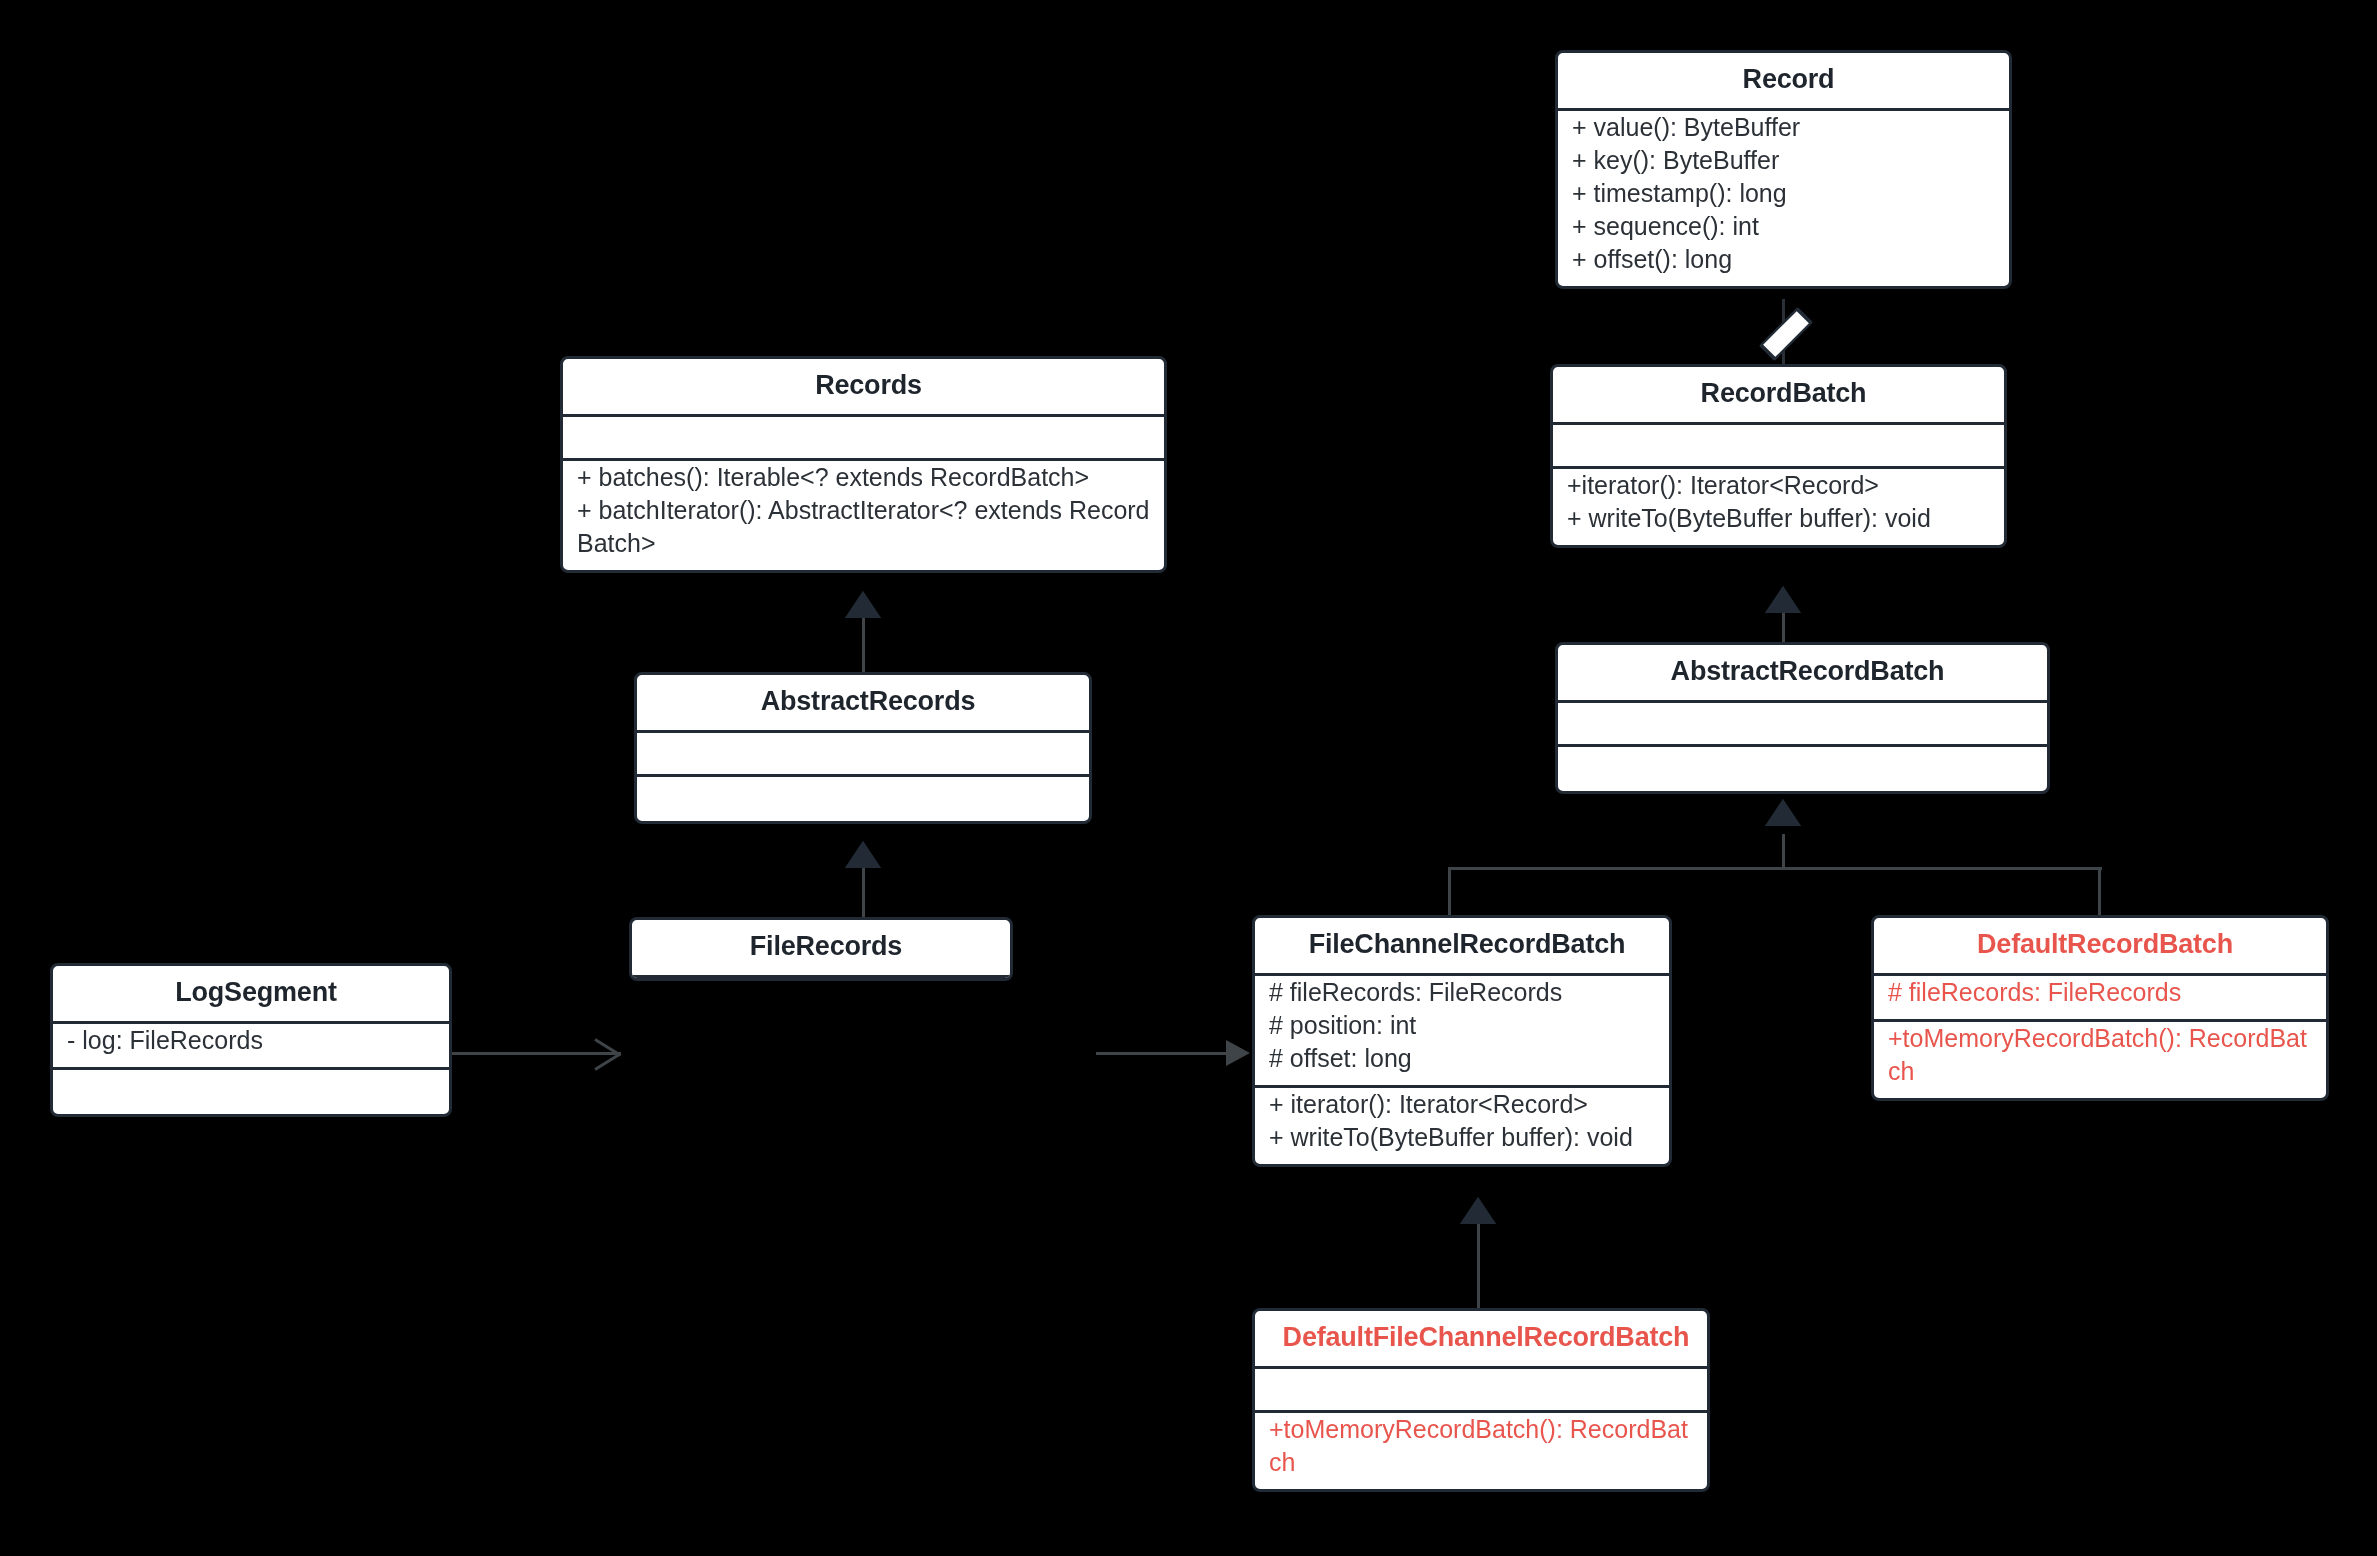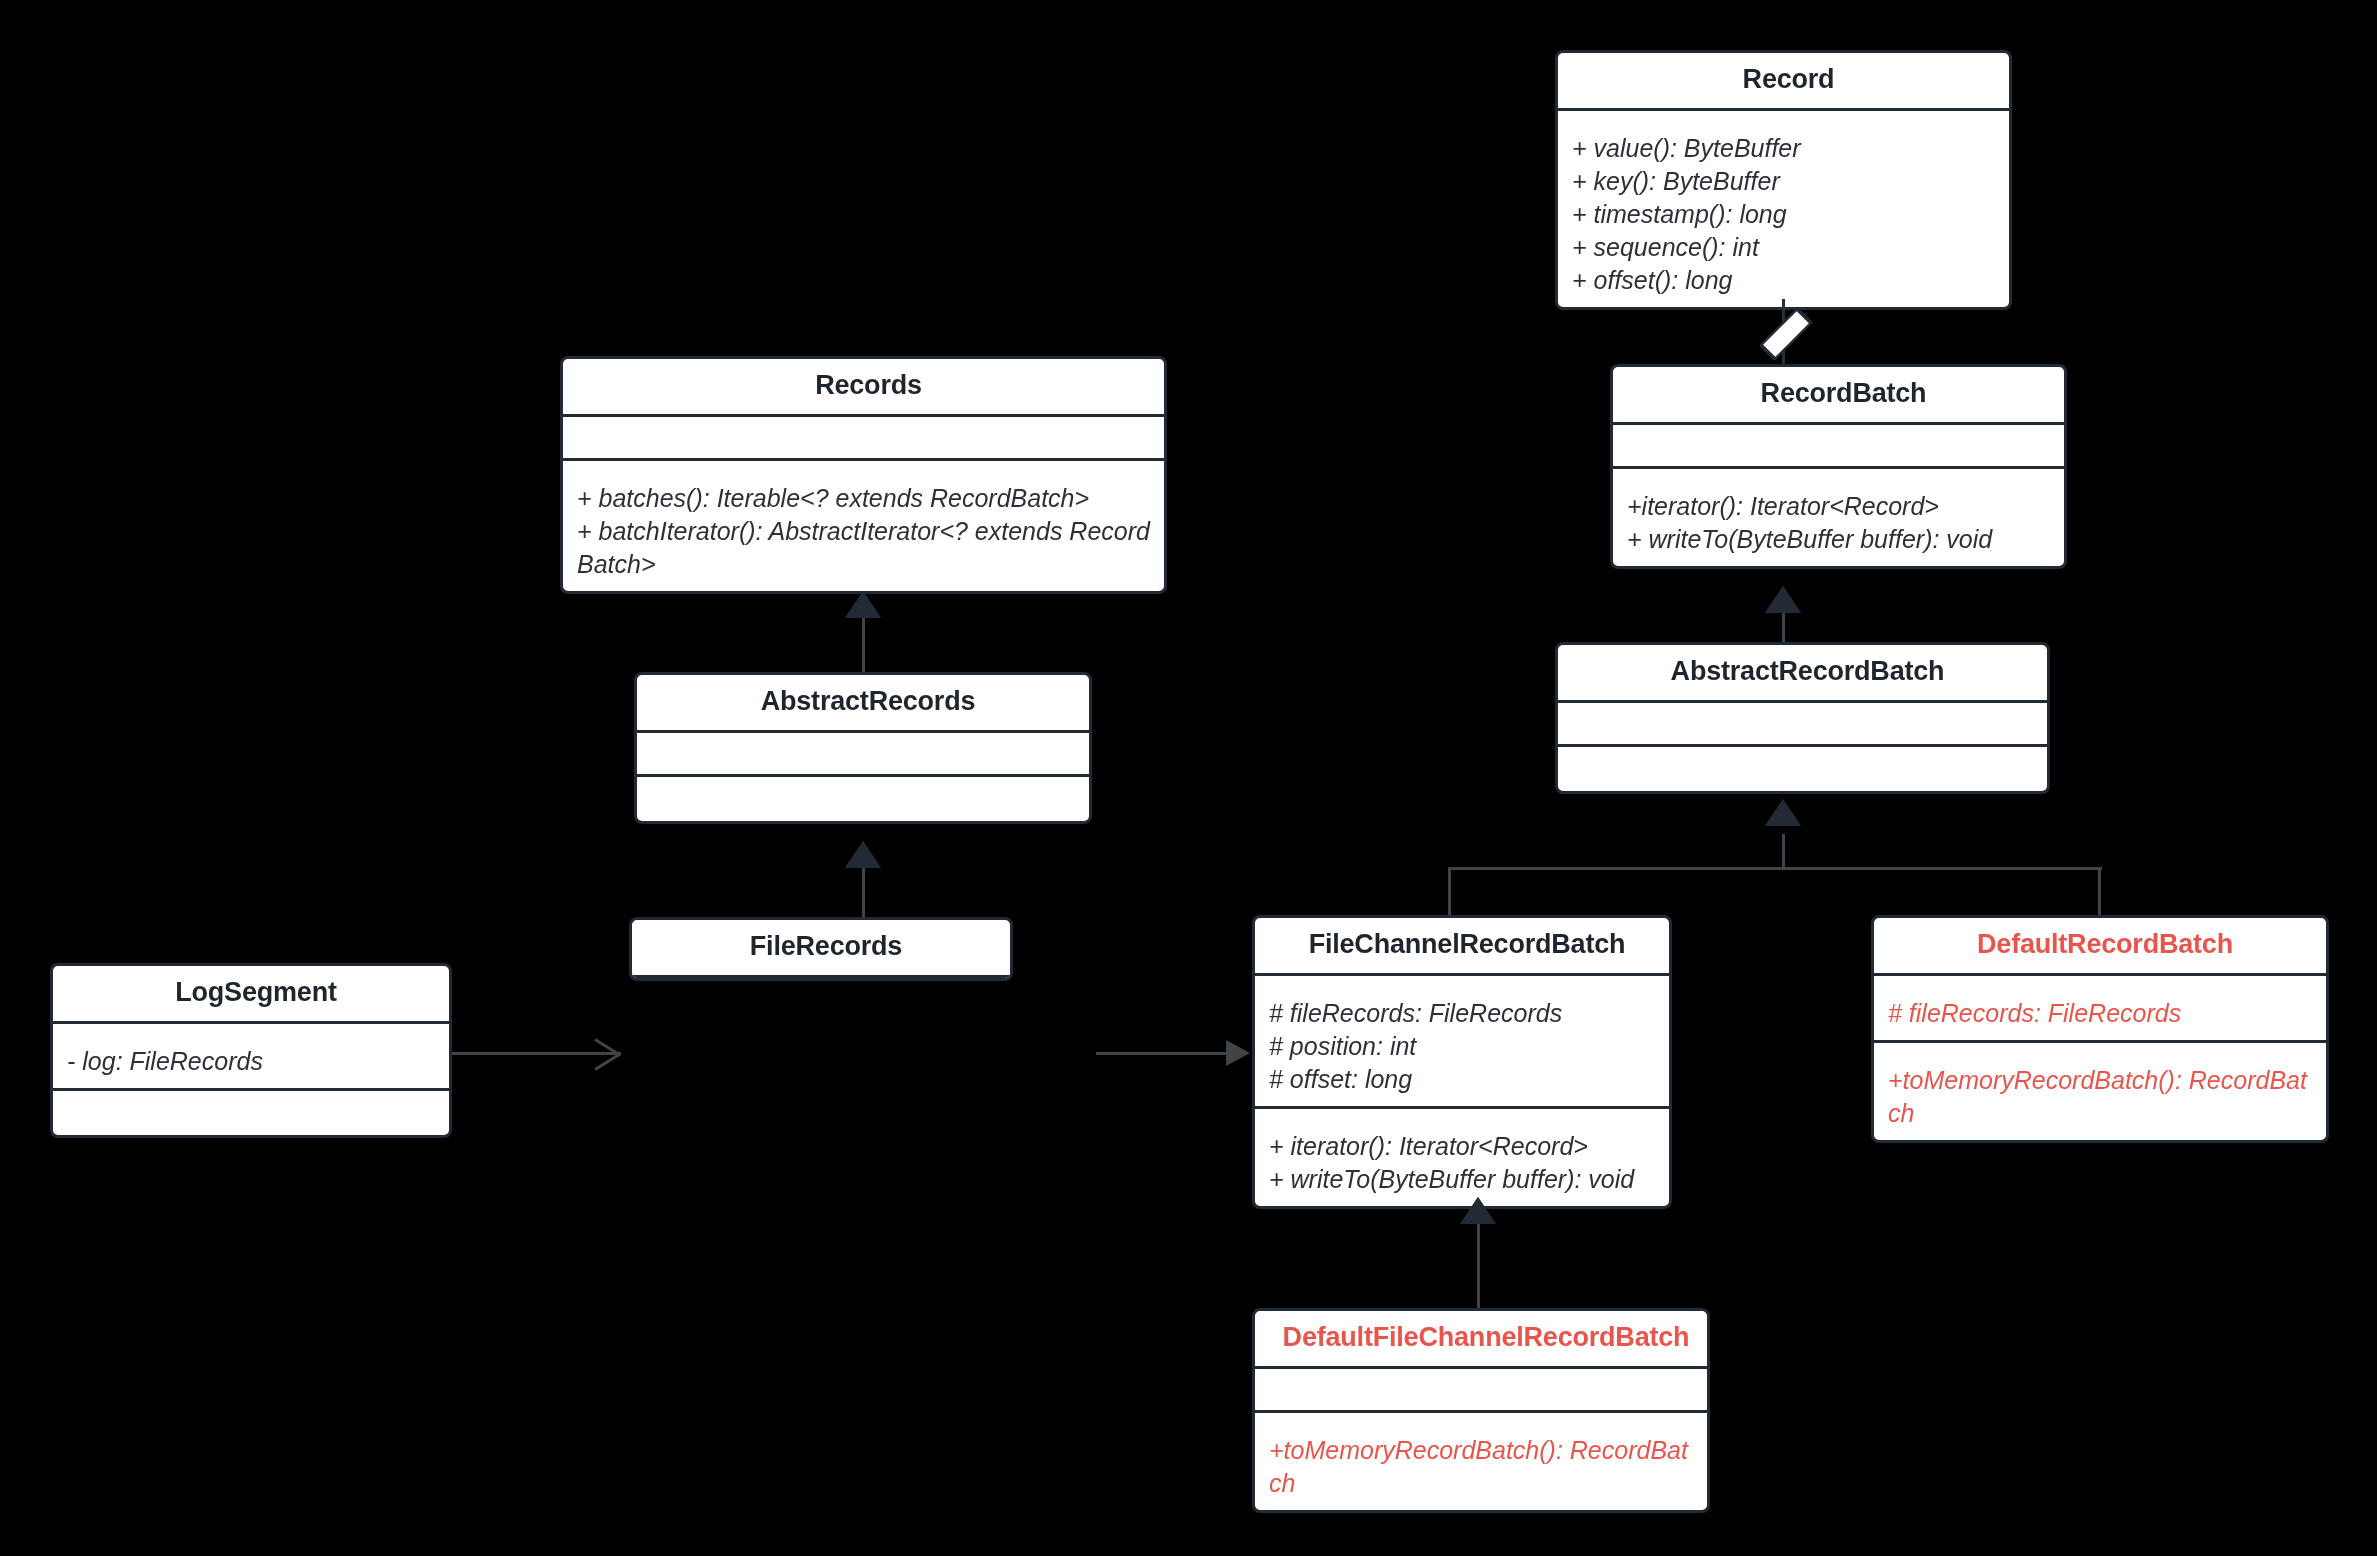--- a/index.html
+++ b/index.html
@@ -35,28 +35,27 @@
     font-size: 27px;
     color: #1f252d;
     padding: 11px 0 12px 10px;
     border-bottom: 3px solid #222b35;
     line-height: 1.18;
     letter-spacing: -0.2px;
   }
   .uml-compartment {
     box-sizing: border-box;
     width: 100%;
-    padding: 21px 14px 10px 14px;
+    padding: 0 14px 10px 14px;
     font-size: 25px;
     color: #2b3137;
     line-height: 1.32;
     border-bottom: 3px solid #222b35;
     word-break: break-all;
     overflow-wrap: anywhere;
-    font-style: italic;
   }
   .uml-compartment:last-child {
     border-bottom: none;
   }
   .uml-compartment.empty {
     min-height: 44px;
   }
   .uml-line { display: block; white-space: pre-wrap; }
 
   
@@ -139,21 +138,21 @@
       <span class="uml-line">+ key(): ByteBuffer</span>
       <span class="uml-line">+ timestamp(): long</span>
       <span class="uml-line">+ sequence(): int</span>
       <span class="uml-line">+ offset(): long</span>
     </div>
   </div>
 
   <div class="conn v" style="left:1782px; top:299px; height:66px; background:#2a3038;"></div>
   <div class="diamond" style="left:1772px; top:312px;"></div>
 
-  <div class="uml-class" style="left:1610px; top:364px; width:457px;">
+  <div class="uml-class" style="left:1550px; top:364px; width:457px;">
     <div class="uml-title">RecordBatch</div>
     <div class="uml-compartment empty"></div>
     <div class="uml-compartment">
       <span class="uml-line">+iterator(): Iterator&lt;Record&gt;</span>
       <span class="uml-line">+ writeTo(ByteBuffer buffer): void</span>
     </div>
   </div>
 
   <div class="conn v" style="left:1782px; top:593px; height:52px;"></div>
   <div class="tri-up" style="left:1768px; top:589px;"></div>

